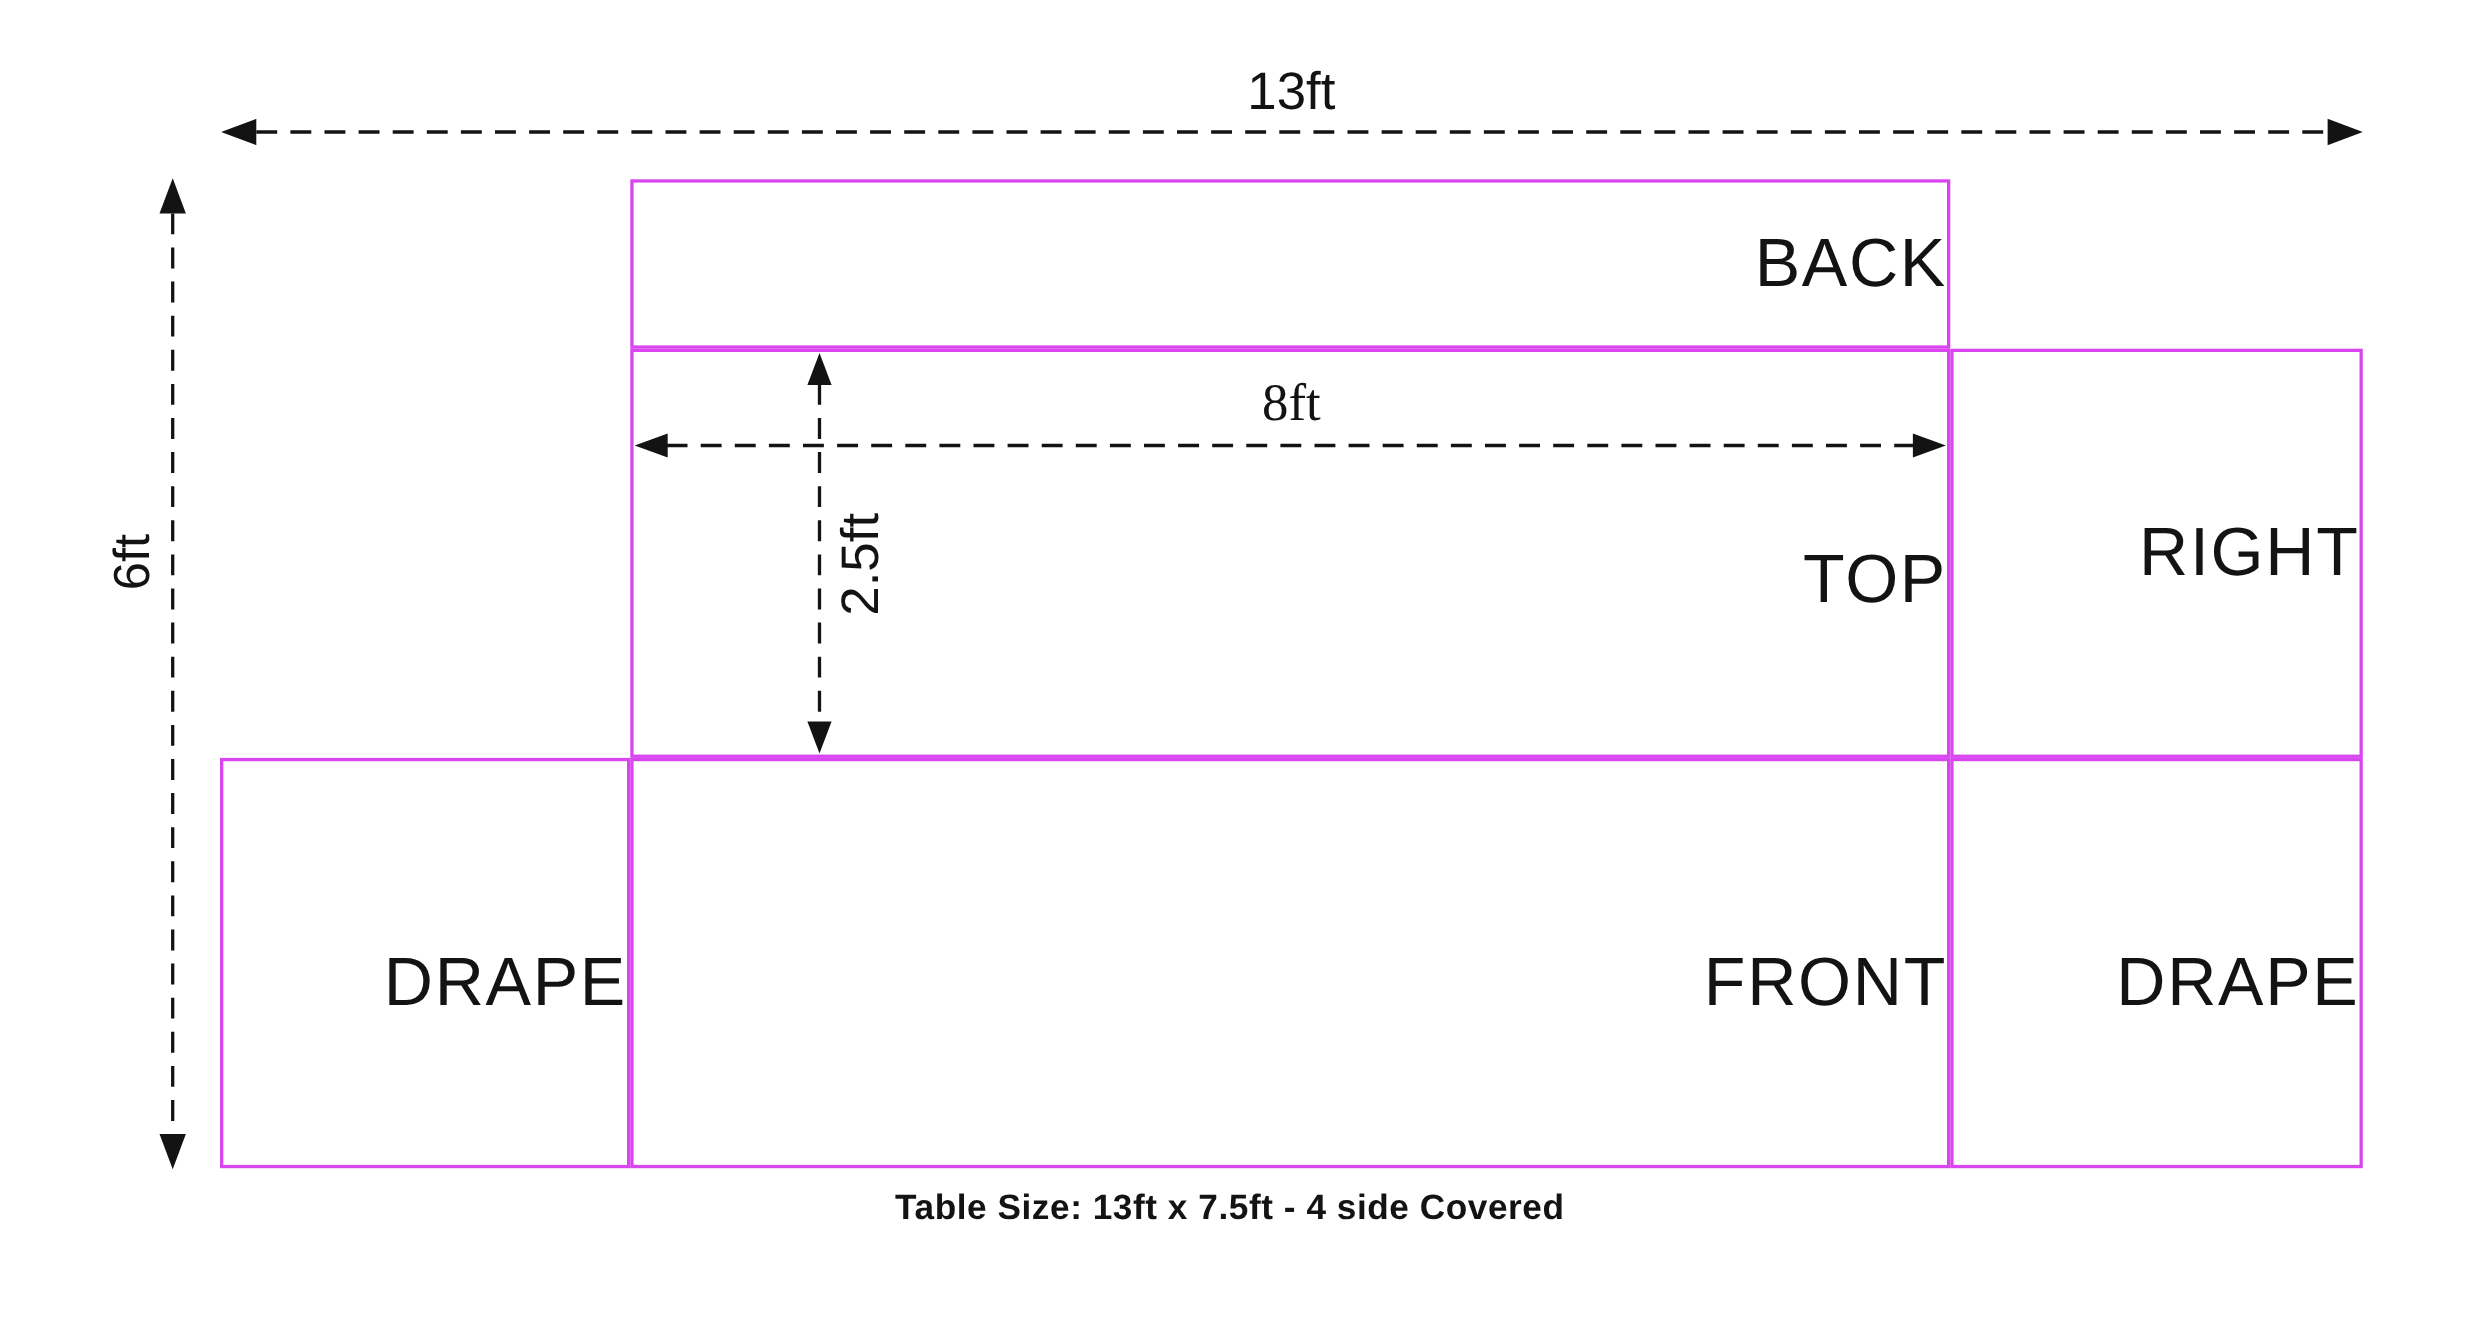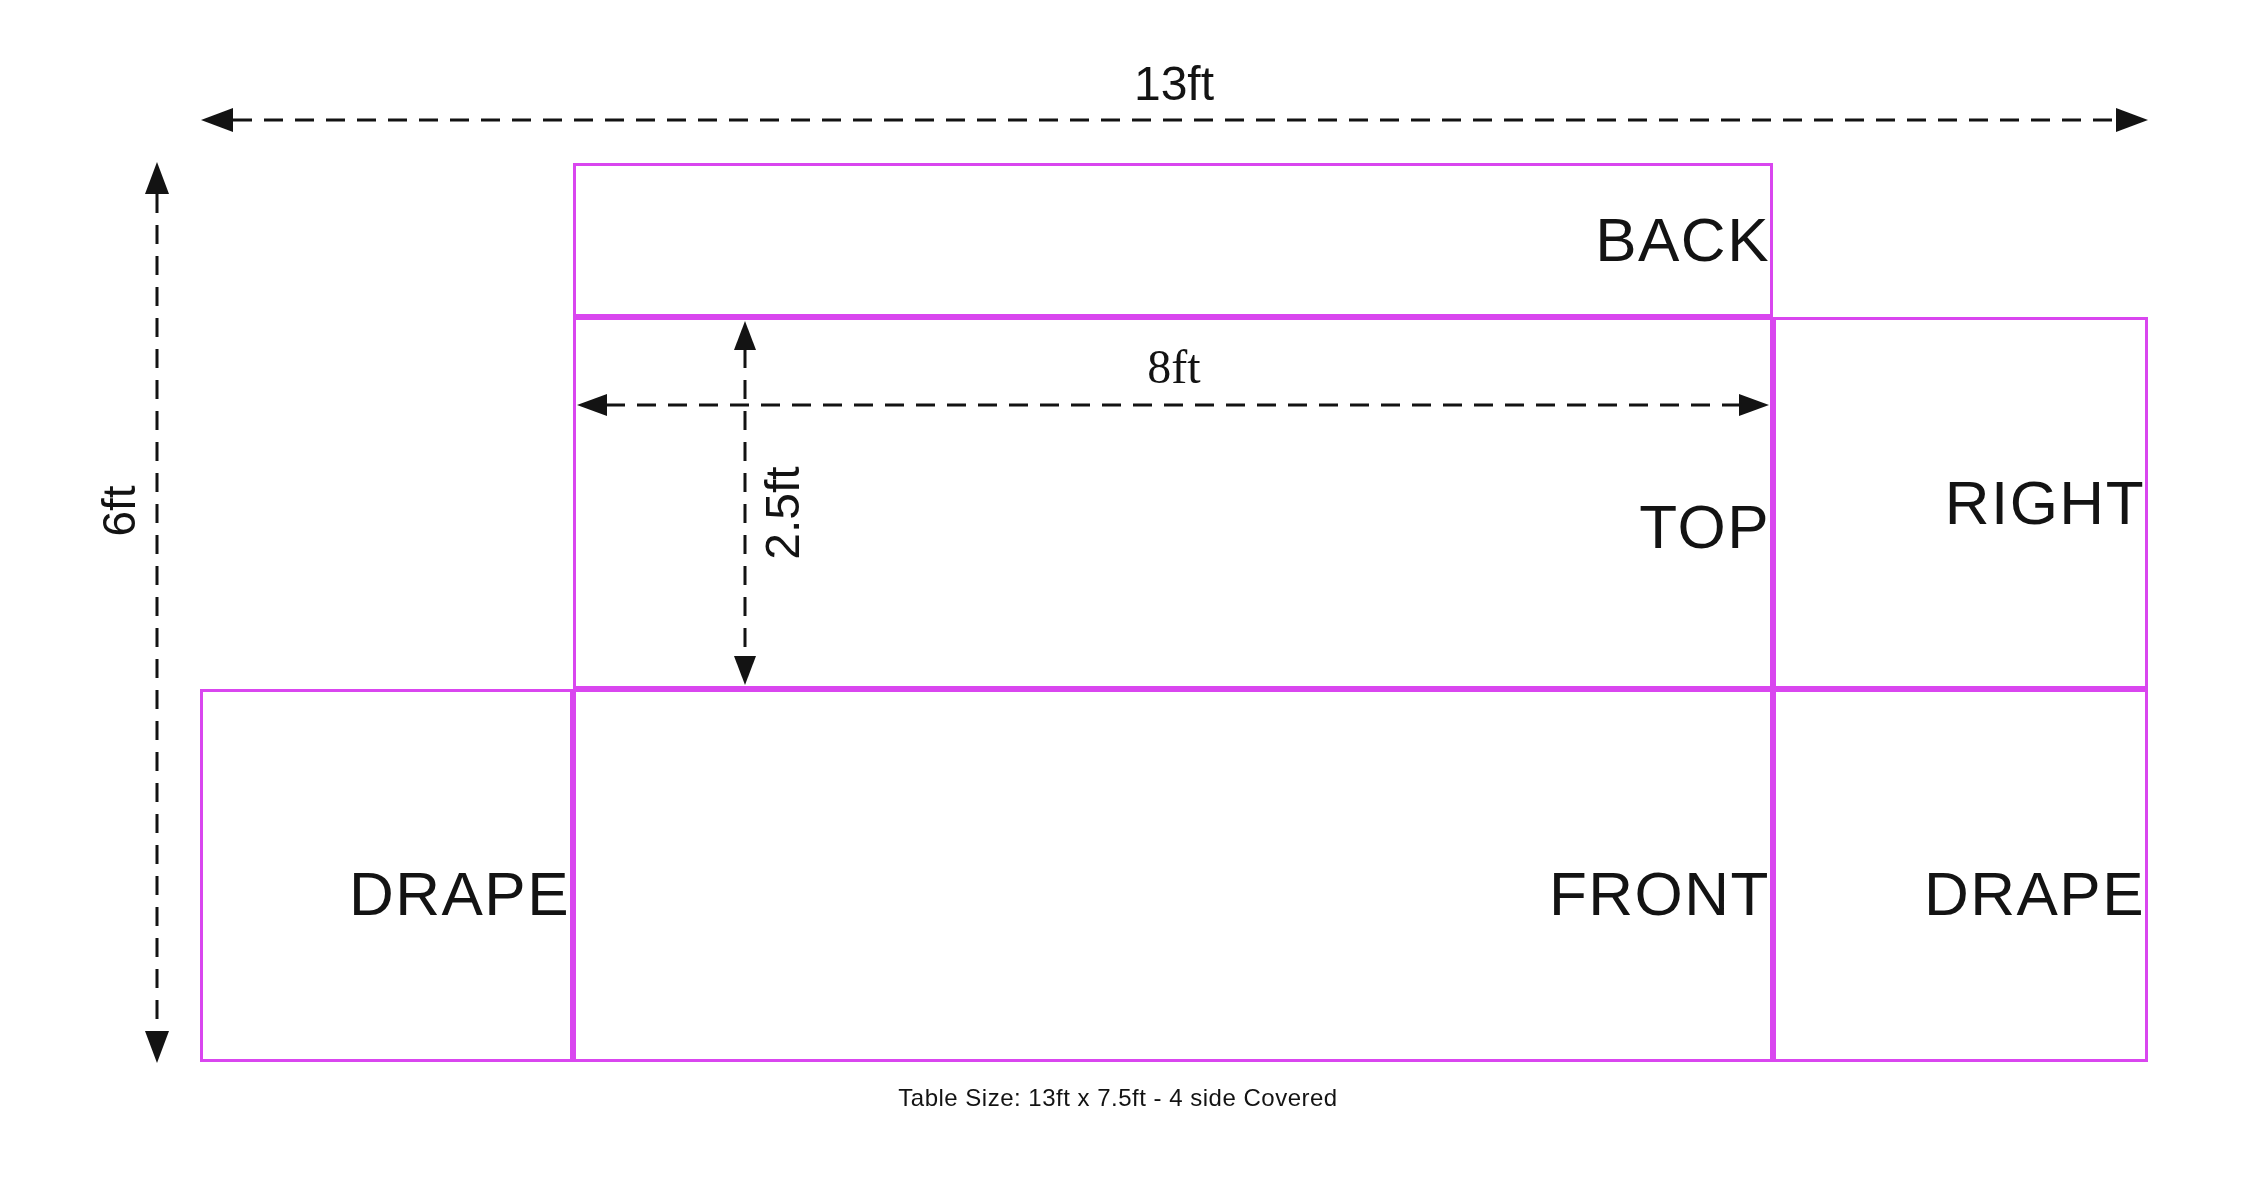--- a/index.html
+++ b/index.html
@@ -68,23 +68,24 @@
   .dl-top-width   { left: 1174px; top: 367px; font-size: 48px; font-family: Liberation Serif, serif; }
   .dl-total-height{ left: 119px;  top: 511px; font-size: 46px; }
   .dl-top-depth   { left: 783px;  top: 513px; font-size: 48px; }
 
   .caption {
     position: absolute;
     z-index: 4;
     left: 1118px;
     top: 1098px;
     transform: translate(-50%, -50%);
-    font-size: 24px;
+    font-size: 32px;
     letter-spacing: 0.5px;
     white-space: nowrap;
+    font-weight: bold;
   }
 </style>
 </head>
 <body>
 
 <div class="canvas">
 
   <svg class="overlay" viewBox="0 0 2265 1198" xmlns="http://www.w3.org/2000/svg">
     <g>
       <line x1="233" y1="120" x2="2115" y2="120"></line>

